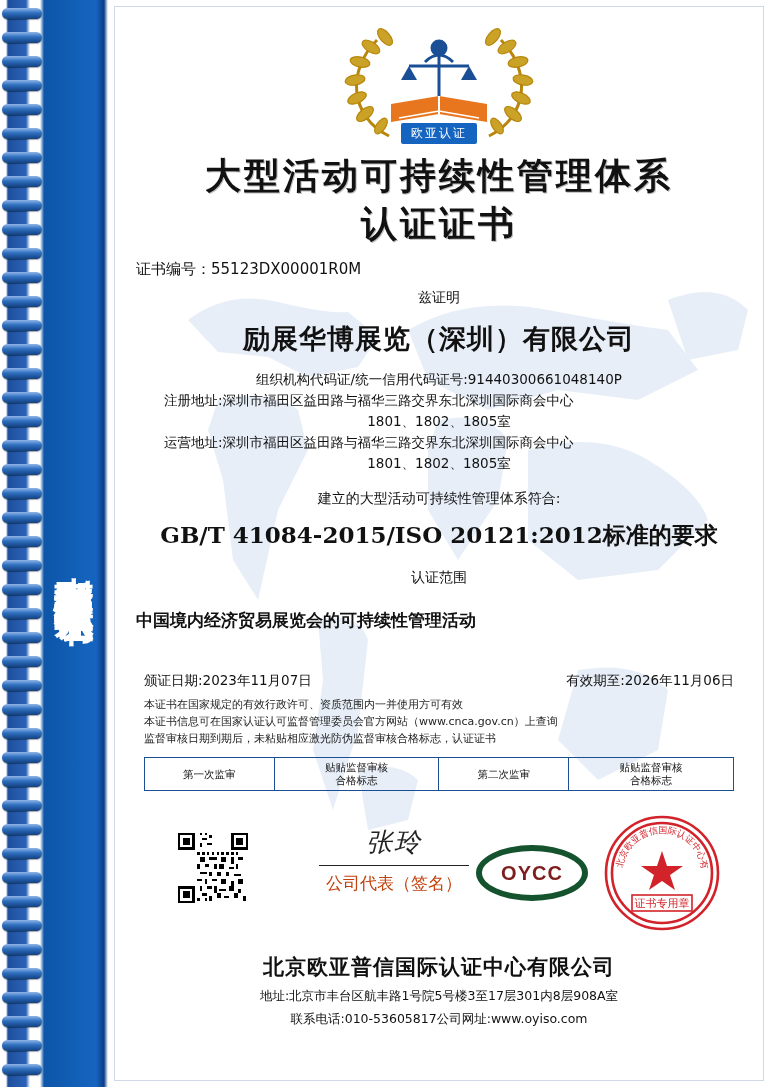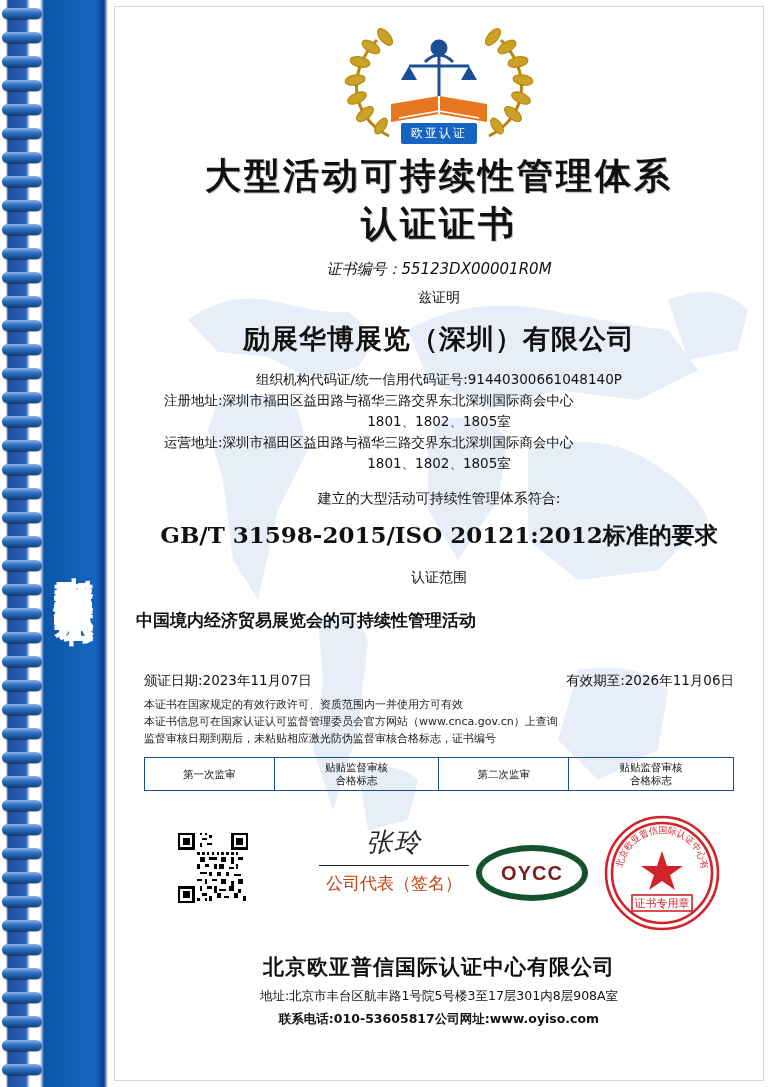--- a/index.html
+++ b/index.html
@@ -109,25 +109,24 @@
     font-size: 36px;
     line-height: 48px;
     letter-spacing: 3px;
     color: #111;
     font-weight: bold;
     font-family: "DejaVu Sans", sans-serif;
     text-shadow: 1px 1px 0 #bbb;
   }
   .cert-no {
     margin-top: 12px;
-    text-align: center;
+    text-align: left;
     font-size: 15px;
     color: #111;
     font-family: "DejaVu Sans", sans-serif;
-    font-style: italic;
   }
   .hereby {
     margin-top: 10px;
     text-align: center;
     font-size: 14px;
     color: #111;
     font-family: "DejaVu Sans", sans-serif;
   }
   .company {
     margin-top: 14px;
@@ -279,21 +278,20 @@
   }
   .footer .addr {
     margin-top: 7px;
     font-size: 12.5px;
   }
   .footer .contact {
     margin-top: 6px;
     font-size: 12.5px;
     display: flex;
     justify-content: center;
-    font-weight: bold;
   }
 </style>
 </head>
 <body>
 
 <div id="cert">
 
   <div class="spine"></div>
   <div class="rings">
 
@@ -421,34 +419,34 @@
 
       <div class="kv">
         <div class="row">组织机构代码证/统一信用代码证号:91440300661048140P</div>
         <div class="row left">注册地址:深圳市福田区益田路与福华三路交界东北深圳国际商会中心</div>
         <div class="row">1801、1802、1805室</div>
         <div class="row left">运营地址:深圳市福田区益田路与福华三路交界东北深圳国际商会中心</div>
         <div class="row">1801、1802、1805室</div>
       </div>
 
       <div class="conform">建立的大型活动可持续性管理体系符合:</div>
-      <div class="standard">GB/T 31598-2015/ISO 20121:2012标准的要求</div>
+      <div class="standard">GB/T 41084-2015/ISO 20121:2012标准的要求</div>
 
       <div class="scope-label">认证范围</div>
       <div class="scope-text">中国境内经济贸易展览会的可持续性管理活动</div>
 
       <div class="dates">
         <span>颁证日期:2023年11月07日</span>
         <span>有效期至:2026年11月06日</span>
       </div>
 
       <div class="notes">
         <div>本证书在国家规定的有效行政许可、资质范围内一并使用方可有效</div>
         <div>本证书信息可在国家认证认可监督管理委员会官方网站（www.cnca.gov.cn）上查询</div>
-        <div>监督审核日期到期后，未粘贴相应激光防伪监督审核合格标志，证书编号</div>
+        <div>监督审核日期到期后，未粘贴相应激光防伪监督审核合格标志，认证证书</div>
       </div>
 
       <table class="surv-table">
         <tbody>
             <tr>
           <td style="width:22%">第一次监审</td>
           <td style="width:28%">
             <span>贴贴监督审核</span><br>
             <span>合格标志</span>
           </td>

